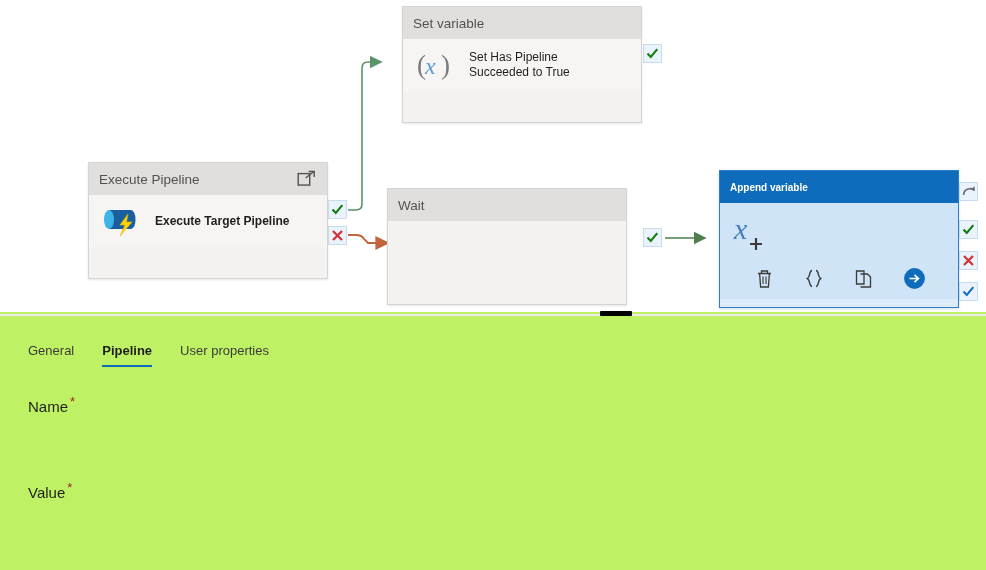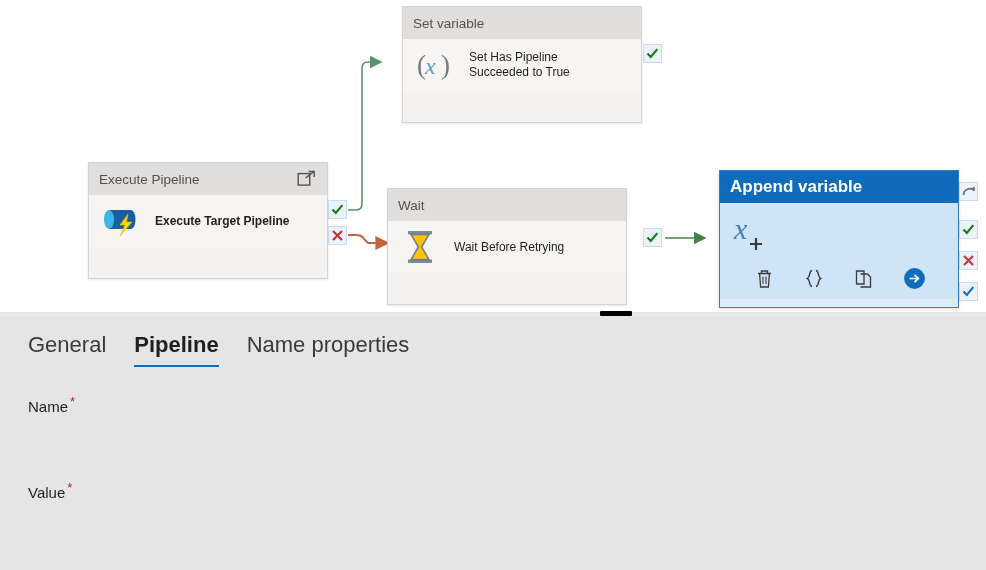--- a/index.html
+++ b/index.html
@@ -4,21 +4,21 @@
 <title>Pipeline Canvas</title>
 <style>
   * { box-sizing: border-box; }
   html, body {
     margin: 0; padding: 0;
     width: 986px; height: 570px;
     background: #ffffff;
     font-family: "Liberation Sans", sans-serif;
     overflow: hidden;
   }
-  #root { position: relative; width: 986px; height: 570px; background:#e5e5e5; }
+  #root { position: relative; width: 986px; height: 570px; background:#bef264; }
 
   
   .breadcrumb {
     position: absolute; left: 14px; top: 6px;
     display: flex; align-items: center; gap: 7px;
     font-size: 14.5px; color: #201f1e; height: 22px;
   }
   .bc-link { color: #1b6ec2; cursor: pointer; font-size: 14.5px; }
   .bc-sep { color: #3c3c3c; font-size: 13px; padding: 0 1px; }
   .bc-current { color: #201f1e; font-size: 14.5px; }
@@ -34,38 +34,38 @@
   .node-head { height:32px; background:#e1dfdd; display:flex; align-items:center;
                padding:0 10px; font-size:13.5px; color:#56504c; }
   .node-head .head-title { flex:1; white-space:nowrap; overflow:hidden; }
   .node-body { background:#f6f5f4; display:flex; align-items:center; padding:8px 10px; gap:12px; }
   .node-label { font-size:12px; color:#201f1e; line-height:1.25; }
   .node-ico { width:44px; min-width:44px; height:44px; display:flex; align-items:center; justify-content:center; }
   .open-btn { width:22px; height:22px; display:flex; align-items:center; justify-content:center; cursor:pointer; }
 
   
   .node.selected { border:1px solid #2a7fc9; background:#deecf9; box-shadow:0 1px 3px rgba(0,0,0,0.14); }
-  .node.selected .node-head { background:#0f6cbd; color:#ffffff; font-weight:600; font-size:17px; }
+  .node.selected .node-head { background:#0f6cbd; color:#ffffff; font-weight:600; font-size:10px; }
   .node.selected .node-body { background:#cfe4f6; }
   .node-toolbar { display:flex; align-items:center; justify-content:center; gap:24px;
                   padding:4px 0 8px 0; background:#cfe4f6; }
   .tb-btn { width:26px; height:26px; display:flex; align-items:center; justify-content:center; cursor:pointer; }
 
   
   .handle { position:absolute; width:19px; height:19px; background:#eaf3fb; border:1px solid #c8dcf0;
             display:flex; align-items:center; justify-content:center; cursor:pointer; }
   .handle svg { display:block; }
 
   
   .splitter { position:absolute; left:0; top:314px; width:986px; height:2px; background:#edebe9; }
   .splitter-grip { position:absolute; left:600px; top:311px; width:32px; height:5px; background:#000; border-radius:1px; cursor:row-resize; }
 
   
   .tabs { position:absolute; left:0; top:325px; width:986px; height:42px; display:flex; align-items:flex-end; padding-left:28px; gap:28px; }
-  .tab { font-size:22px; color:#3b3a39; padding-bottom:9px; cursor:pointer; position:relative; }
+  .tab { font-size:13px; color:#3b3a39; padding-bottom:9px; cursor:pointer; position:relative; }
   .tab.active { color:#201f1e; font-weight:700; }
   .tab.active::after { content:""; position:absolute; left:0; right:0; bottom:0; height:2.5px; background:#0f6cbd; }
 
   
   .form { position:absolute; left:0; top:375px; width:986px; }
   .field-label { position:absolute; left:28px; top:12px; font-size:15px; color:#201f1e; }
   .req { color:#a4262c; font-size:13px; vertical-align:super; margin-left:2px; }
 </style>
 </head>
 <body>
@@ -168,31 +168,20 @@
     <div class="handle" style="left:328px; top:226px;">
       <svg width="13" height="13" viewBox="0 0 13 13">
           <path d="M2,2 L11,11 M11,2 L2,11" stroke="#d13438" stroke-width="2.3" fill="none"></path>
         </svg>
     </div>
 
     <div class="node" style="left:387px; top:188px; width:240px; height:117px;">
       <div class="node-head">
         <span class="head-title">Wait</span>
       </div>
-      <div class="node-body" style="height:52px;">
-        <span class="node-ico">
-          <svg width="40" height="40" viewBox="0 0 40 40">
-            <rect x="8" y="4" width="24" height="3.4" fill="#7b8b99"></rect>
-            <rect x="8" y="32.6" width="24" height="3.4" fill="#7b8b99"></rect>
-            <path d="M11,7.4 L29,7.4 L21.6,20 L29,32.6 L11,32.6 L18.4,20 z" fill="#ffc400"></path>
-            <path d="M11,7.4 L29,7.4 L21.6,20 L29,32.6 L11,32.6 L18.4,20 z" fill="none" stroke="#6f7f8d" stroke-width="1.6"></path>
-          </svg>
-        </span>
-        <span class="node-label" style="max-width:150px;">Wait Before Retrying</span>
-      </div>
     </div>
     <div class="handle" style="left:643px; top:228px;">
       <svg width="13" height="13" viewBox="0 0 13 13">
           <path d="M1.5,6.5 L4.8,10 L11.3,2.2" fill="none" stroke="#107c10" stroke-width="2.1"></path>
         </svg>
     </div>
 
     <div class="node selected" style="left:719px; top:170px; width:240px; height:138px;">
       <div class="node-head">
         <span class="head-title">Append variable</span>
@@ -257,21 +246,21 @@
     </div>
 
   </div>
 
   <div class="splitter"></div>
   <div class="splitter-grip"></div>
 
   <div class="tabs">
     <div class="tab">General</div>
     <div class="tab active">Pipeline</div>
-    <div class="tab">Name properties</div>
+    <div class="tab">User properties</div>
   </div>
 
   <div class="form">
 
     <div class="field-label" style="top:19px;">
       <span>Name</span><span class="req">*</span>
     </div>
 
     <div class="field-label" style="top:68px;margin-top:37px;">
       <span>Value</span><span class="req">*</span>

